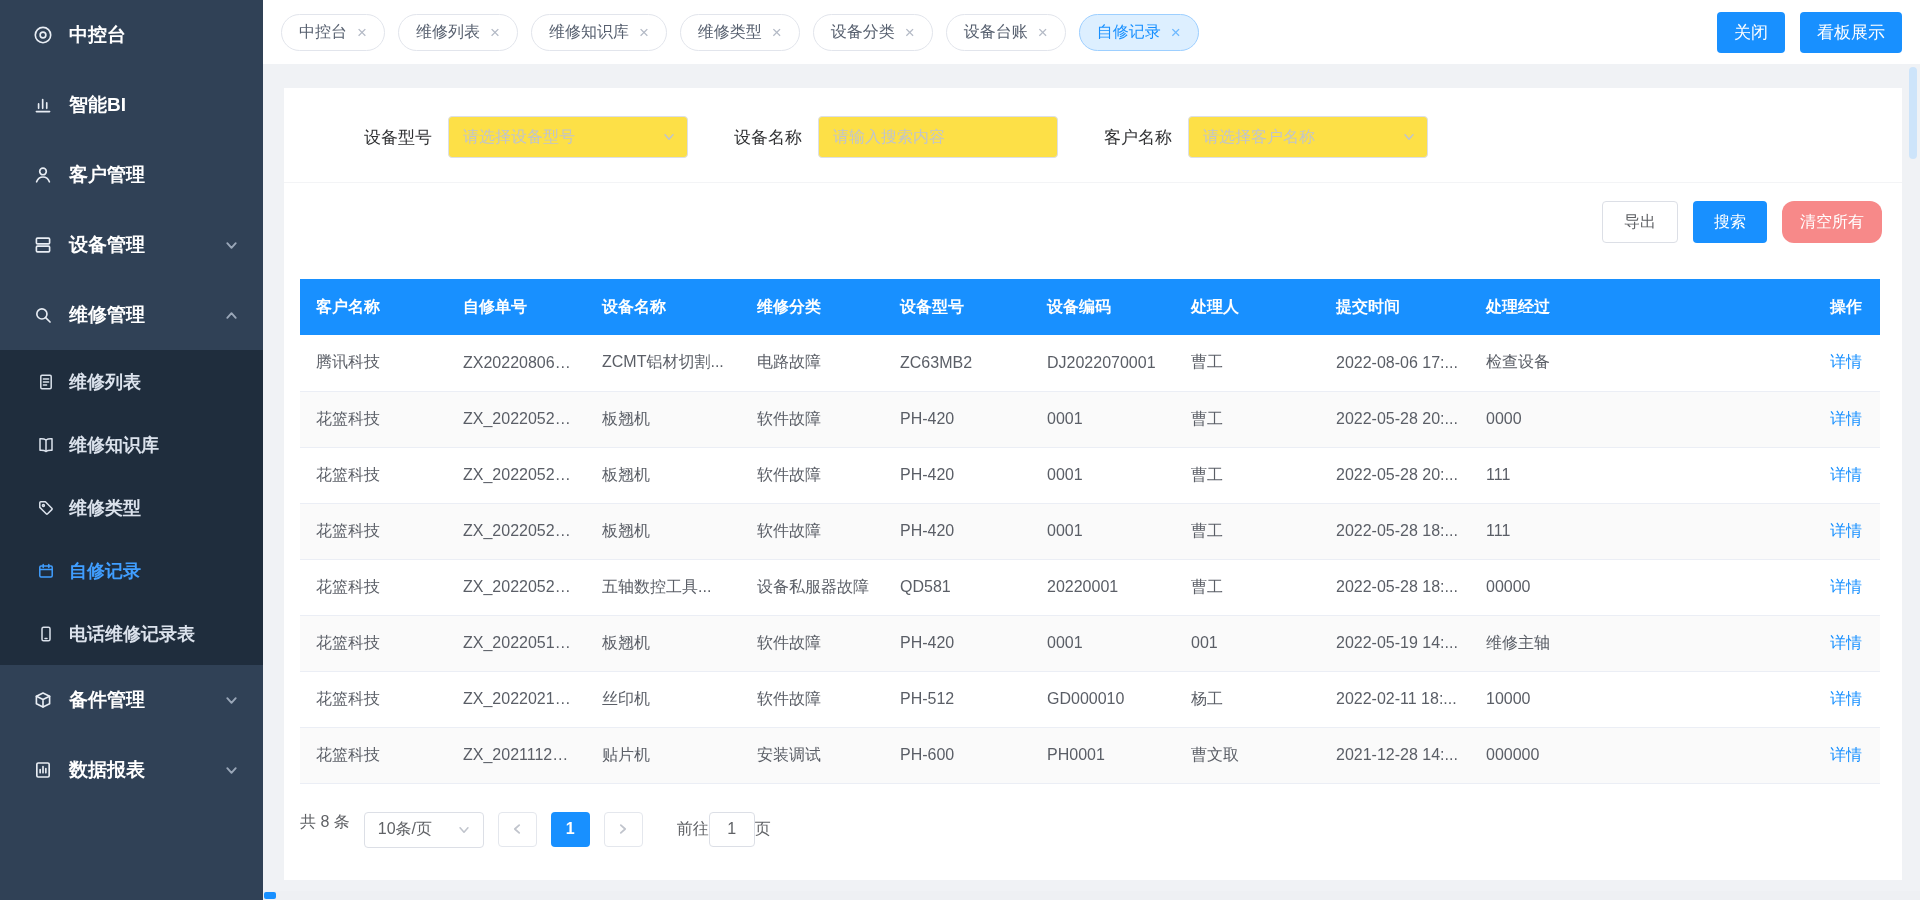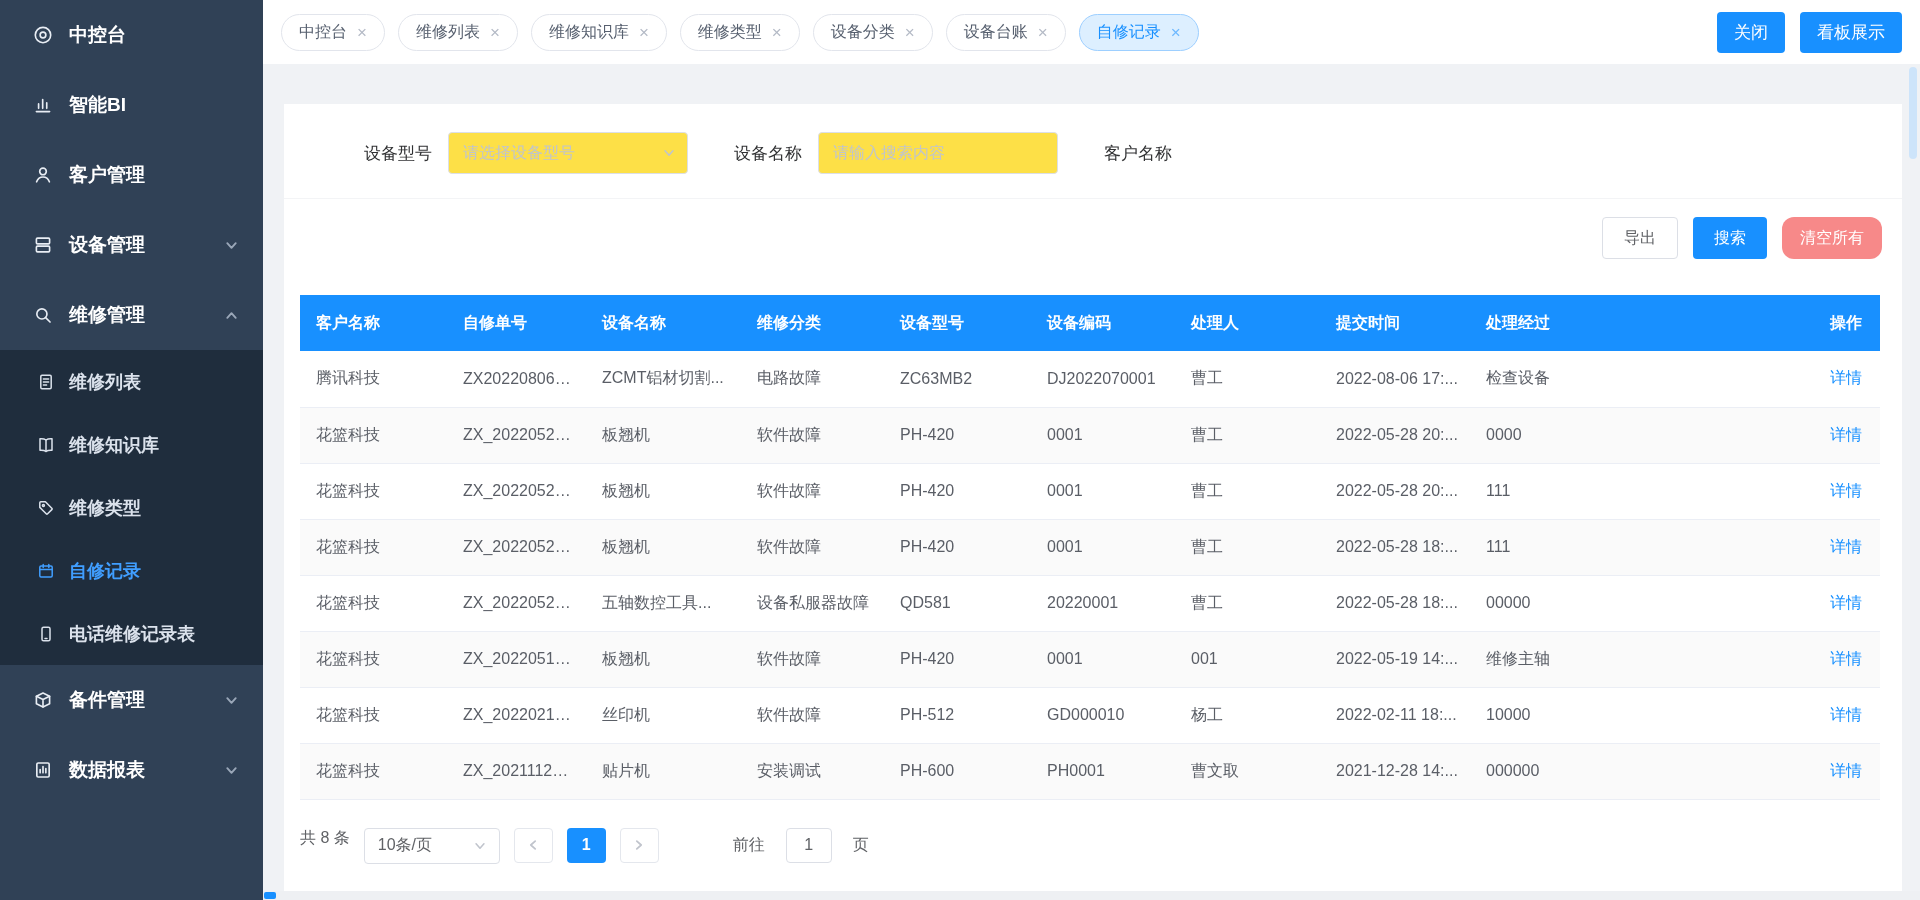--- a/index.html
+++ b/index.html
@@ -39,21 +39,21 @@
     font-size: 16px; color: #57606f; background: #fff; cursor: pointer; white-space: nowrap;
   }
   .tab .tab-close { color: #b4bac6; font-size: 17px; line-height: 1; cursor: pointer; }
   .tab.active { background: #ddefff; border-color: #9dcfff; color: #1890ff; }
   .tab.active .tab-close { color: #6db8ff; }
   .topbar-actions { margin-left: auto; display: flex; gap: 15px; }
   .btn { border: none; border-radius: 4px; height: 41px; padding: 0 17px; font-size: 17px; cursor: pointer; font-family: inherit; }
   .btn-primary { background: #1890ff; color: #fff; }
   
   .card {
-    position: absolute; left: 284px; top: 104px; width: 1618px; height: 792px;
+    position: absolute; left: 284px; top: 88px; width: 1618px; height: 792px;
     background: #ffffff; overflow: hidden;
   }
   .filter-row {
     display: flex; align-items: center; padding: 28px 0 24px 80px; gap: 46px;
     border-bottom: 1px solid #f3f4f6;
   }
   .filter-group { display: flex; align-items: center; }
   .filter-label { font-size: 17px; color: #303133; margin-right: 16px; white-space: nowrap; }
   .ctrl-wrap { position: relative; }
   .text-input {
@@ -80,33 +80,33 @@
     height: 56px; font-size: 16px; color: #5a5e66; padding: 0 10px 0 16px;
     border-bottom: 1px solid #ebeef5; white-space: nowrap; overflow: hidden; text-overflow: ellipsis;
     background: transparent;
   }
   tbody tr:nth-child(even) td { background: #fafafa; }
   th.op, td.op { text-align: right; padding-right: 18px; }
   .detail-link { color: #1890ff; cursor: pointer; }
   
   .pagination { display: flex; align-items: flex-start; margin: 28px 0 0 16px; font-size: 16px; color: #606266; gap: 14px; }
   .page-size {
-    position: relative; width: 136px; height: 36px; border: 1px solid #dcdfe6; border-radius: 4px;
+    position: relative; width: 120px; height: 36px; border: 1px solid #dcdfe6; border-radius: 4px;
     display: flex; align-items: center; padding: 0 30px 0 13px; color: #606266; cursor: pointer; background: #fff;
   }
   .pg-btn {
     width: 39px; height: 35px; border: 1px solid #e4e7ed; background: #fff; border-radius: 4px;
     display: flex; align-items: center; justify-content: center; cursor: pointer;
   }
   .pg-btn svg { width: 14px; height: 14px; stroke: #c0c4cc; fill: none; stroke-width: 2; stroke-linecap: round; stroke-linejoin: round; }
   .pg-current {
     width: 39px; height: 35px; background: #1890ff; color: #fff; border-radius: 4px;
     display: flex; align-items: center; justify-content: center; font-weight: 700; cursor: pointer;
   }
-  .goto-group { display: flex; align-items: center; gap: 21px; margin-left: 60px; }
+  .goto-group { display: flex; align-items: center; gap: 0; margin-left: 20px; }
   .goto-input {
     width: 46px; height: 35px; border: 1px solid #dcdfe6; border-radius: 4px; text-align: center;
     font-size: 16px; color: #606266; font-family: inherit; outline: none;
   }
   
   .v-scroll { position: absolute; right: 3px; top: 67px; width: 8px; height: 92px; background: #cde4fa; border-radius: 4px; z-index: 6; }
   .h-scroll { position: absolute; left: 263px; right: 0; bottom: 0; height: 9px; background: #eef0f3; z-index: 6; }
   .h-thumb { position: absolute; left: 1px; top: 1px; width: 12px; height: 7px; background: #1890ff; border-radius: 2px; }
 </style>
 </head>
@@ -263,20 +263,26 @@
       </span>
     </div>
     <div class="filter-group">
       <span class="filter-label">设备名称</span>
       <span class="ctrl-wrap">
         <input class="text-input" placeholder="请输入搜索内容" style="">
       </span>
     </div>
     <div class="filter-group">
       <span class="filter-label">客户名称</span>
+      <span class="ctrl-wrap">
+        <input class="text-input" readonly="" placeholder="请选择客户名称" style="">
+        <svg class="caret" viewBox="0 0 16 16">
+            <path d="M3.5 5.5L8 10.5l4.5-5"></path>
+          </svg>
+      </span>
     </div>
   </div>
 
   <div class="actions-row">
     <button class="btn-plain">导出</button>
     <button class="btn-search">搜索</button>
     <button class="btn-danger">清空所有</button>
   </div>
 
   <div class="table-wrap">

